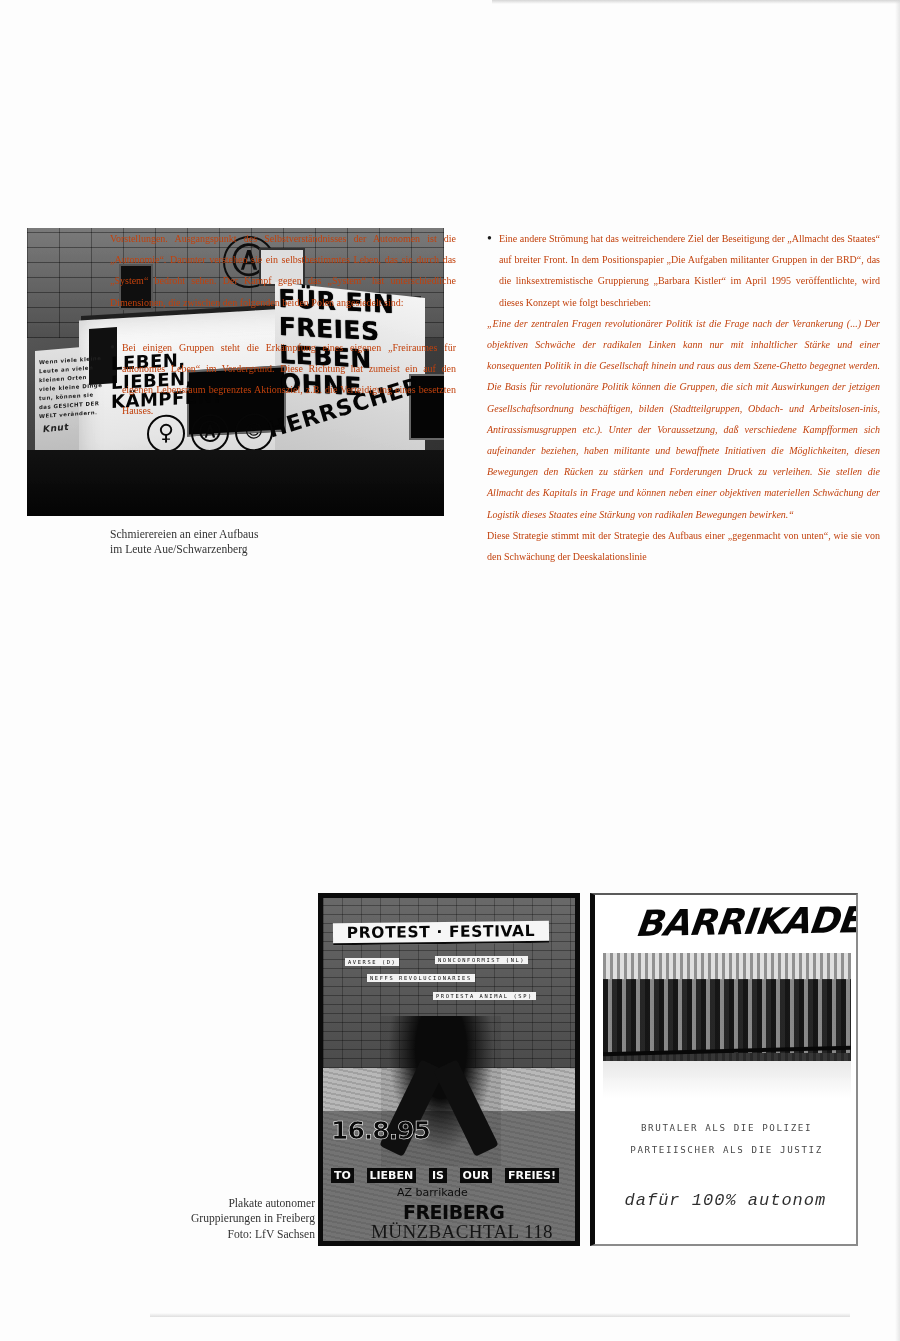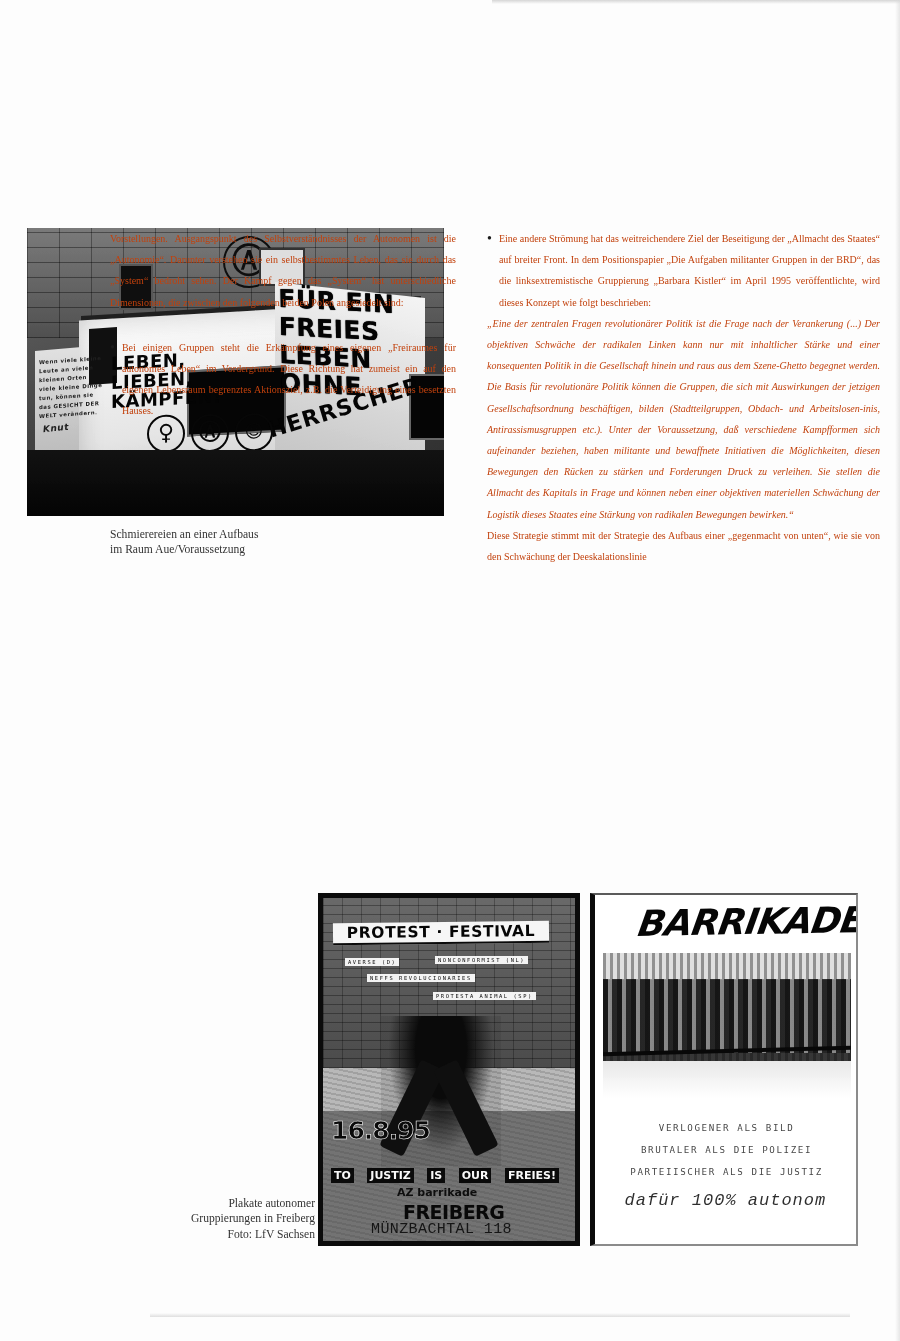--- a/index.html
+++ b/index.html
@@ -343,38 +343,38 @@
   }
   .pl-slogan span {
     background: #111;
     color: #f2f2f2;
     padding: 1px 3px;
   }
   .pl-az {
     position: absolute;
     left: 74px; top: 288px;
     font-family: "DejaVu Sans", sans-serif;
-    font-weight: 700;
+    font-weight: 400;
     font-size: 11px;
     color: #141414;
   }
   .pl-freiberg {
     position: absolute;
     left: 80px; top: 303px;
     font-family: "DejaVu Sans", sans-serif;
     font-weight: 700;
     font-size: 19px;
     color: #0f0f0f;
     letter-spacing: -.5px;
   }
   .pl-addr {
     position: absolute;
     left: 48px; top: 323px;
-    font-family: Liberation Mono, monospace;
-    font-size: 15px;
+    font-family: Liberation Serif, serif;
+    font-size: 19px;
     color: #1b1b1b;
     letter-spacing: .4px;
   }
 
   
   .pr-title {
     position: absolute;
     left: 44px; top: 6px;
     font-family: "DejaVu Sans", sans-serif;
     font-weight: 700;
@@ -476,21 +476,21 @@
       <div class="sym">♀</div>
       <div class="sym">Ⓐ</div>
       <div class="sym sym-smiley">☺</div>
     </div>
 
     <div class="pw-ground"></div>
   </div>
 
   <div class="caption caption-wall">
     <div>Schmierereien an einer Aufbaus</div>
-    <div>im Raum Aue/Voraussetzung</div>
+    <div>im Leute Aue/Schwarzenberg</div>
   </div>
 
   <div class="col-left">
     <p class="body-text">Vorstellungen. Ausgangspunkt des Selbstverständnisses der Autonomen ist die „Autonomie“. Darunter verstehen sie ein selbstbestimmtes Leben, das sie durch das „System“ bedroht sehen. Der Kampf gegen das „System“ hat unterschiedliche Dimensionen, die zwischen den folgenden beiden Polen angesiedelt sind:</p>
     <div class="gap-md"></div>
     <div class="bullet-item">
       <div class="bullet-dot">•</div>
       <p class="body-text bullet-body">Bei einigen Gruppen steht die Erkämpfung eines eigenen „Freiraumes für autonomes Leben“ im Vordergrund. Diese Richtung hat zumeist ein auf den eigenen Lebensraum begrenztes Aktionsziel, z.B. die Verteidigung eines besetzten Hauses.</p>
     </div>
   </div>
@@ -514,39 +514,38 @@
         <div class="pl-leg-b"></div>
       </div>
       <div class="pl-title">PROTEST · FESTIVAL</div>
       <div class="pl-band pl-b1">AVERSE (D)</div>
       <div class="pl-band pl-b2">NONCONFORMIST (NL)</div>
       <div class="pl-band pl-b3">NEFFS REVOLUCIONARIES</div>
       <div class="pl-band pl-b4">PROTESTA ANIMAL (SP)</div>
       <div class="pl-date">16.8.95</div>
       <div class="pl-slogan">
         <span>TO</span>
-        <span>JUSTIZ</span>
+        <span>LIEBEN</span>
         <span>IS</span>
         <span>OUR</span>
         <span>FREIES!</span>
       </div>
       <div class="pl-az">AZ barrikade</div>
       <div class="pl-freiberg">FREIBERG</div>
       <div class="pl-addr">MÜNZBACHTAL 118</div>
     </div>
 
     <div class="poster poster-right">
       <div class="pr-title">BARRIKADE</div>
       <div class="pr-photo">
         <div class="pr-crowd"></div>
         <div class="pr-rail"></div>
         <div class="pr-ground"></div>
       </div>
       <div class="pr-lines">
-        <div>VERLOGENER ALS BILD</div>
         <div>BRUTALER ALS DIE POLIZEI</div>
         <div>PARTEIISCHER ALS DIE JUSTIZ</div>
       </div>
       <div class="pr-hand">dafür 100% autonom</div>
     </div>
 
   </div>
 
   <div class="caption caption-posters">
     <div>Plakate autonomer</div>

